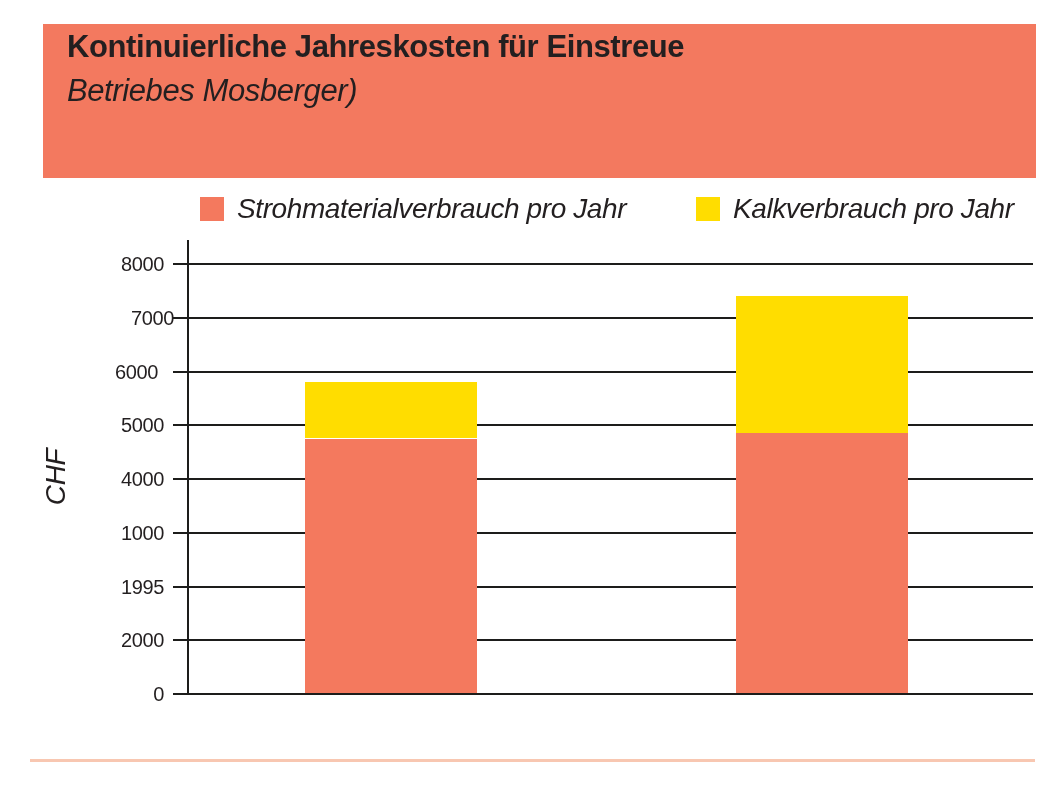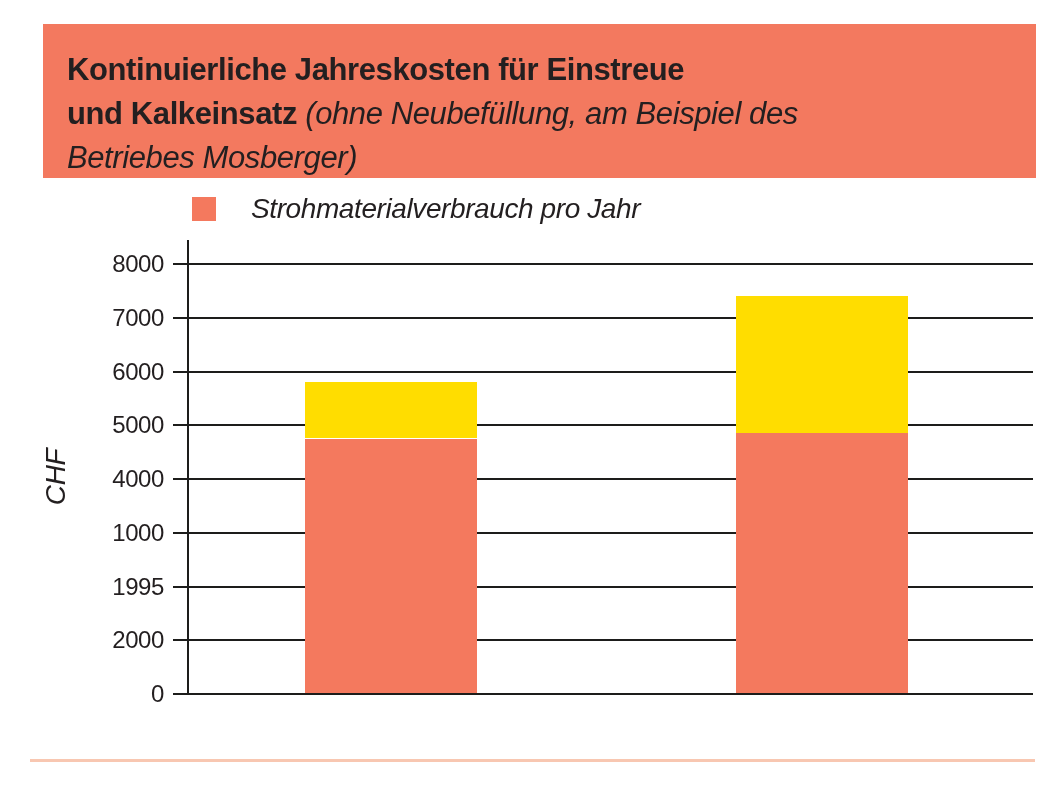--- a/index.html
+++ b/index.html
@@ -3,60 +3,63 @@
 <meta charset="utf-8">
 <style>
   html,body{margin:0;padding:0;background:#ffffff;}
   .canvas{
     position:relative;width:1063px;height:802px;background:#ffffff;overflow:hidden;
     font-family:"Liberation Sans", sans-serif;color:#231f20;letter-spacing:-0.4px;
   }
   
   .header{
     position:absolute;left:43px;top:24px;width:993px;height:154px;
-    box-sizing:border-box;padding:24px 0 0 24px;
+    box-sizing:border-box;padding:1px 0 0 24px;
   }
   .header .line{font-size:31px;line-height:44px;white-space:nowrap;}
   .t-bold{font-weight:700;}
   .t-italic{font-style:italic;font-weight:400;}
   
   .legend-item{position:absolute;top:196px;height:26px;display:flex;align-items:center;}
   .legend-item .swatch{width:24px;height:24px;display:inline-block;flex:0 0 auto;}
   .legend-item .lbl{font-style:italic;font-size:28px;margin-left:13px;white-space:nowrap;}
-  #legend-item-0{left:192px;gap:22px;}
+  #legend-item-0{left:200px;}
   #legend-item-1{left:696px;}
   
   #chart-layer{position:absolute;left:0;top:0;width:1063px;height:802px;}
   .gridline{position:absolute;height:2px;background:#1d1d1b;}
   .y-tick{position:absolute;height:2px;background:#1d1d1b;}
   .y-axis-line{position:absolute;width:2px;background:#1d1d1b;}
-  .y-tick-label{position:absolute;font-size:24px;text-align:right;width:80px;line-height:28px;}
+  .y-tick-label{position:absolute;font-size:20px;text-align:right;width:80px;line-height:28px;}
   .x-axis-label{position:absolute;font-size:29px;white-space:nowrap;transform:translateX(-50%);}
   .bar-seg{position:absolute;}
   .y-axis-title{
     position:absolute;left:56px;top:477px;font-size:28px;font-style:italic;
     transform:translate(-50%,-50%) rotate(-90deg);white-space:nowrap;
   }
   
   .footer-divider{position:absolute;left:30px;top:759px;width:1005px;height:3px;}
 </style>
 </head>
 <body>
 
 <div class="canvas">
 
   <div class="header" id="header" style="background: rgb(243, 121, 95);">
     <div class="line"><span class="t-bold">Kontinuierliche Jahreskosten für Einstreue</span></div>
-    <div class="line"><span class="t-bold">und Kalkeinsatz</span> <span class="t-italic">(ohne Neubefüllung, am Beispiel des</span></div>
     <div class="line"><span class="t-italic">Betriebes Mosberger)</span></div>
   </div>
 
   <div class="legend-item" id="legend-item-0">
     <span class="swatch" style="background: rgb(244, 121, 94);"></span>
     <span class="lbl">Strohmaterialverbrauch pro Jahr</span>
+  </div>
+  <div class="legend-item" id="legend-item-1">
+    <span class="swatch" style="background: rgb(255, 221, 0);"></span>
+    <span class="lbl">Kalkverbrauch pro Jahr</span>
   </div>
 
   <div class="y-axis-title">CHF</div>
 
   <div id="chart-layer">
       <div class="gridline" style="left: 187px; top: 693px; width: 846px;"></div>
       <div class="y-tick" style="left: 173px; top: 693px; width: 14px;"></div>
       <div class="y-tick-label" style="left: 84px; top: 680px;">0</div>
       <div class="gridline" style="left: 187px; top: 639px; width: 846px;"></div>
       <div class="y-tick" style="left: 173px; top: 639px; width: 14px;"></div>
@@ -68,24 +71,24 @@
       <div class="y-tick" style="left: 173px; top: 532px; width: 14px;"></div>
       <div class="y-tick-label" style="left: 84px; top: 519px;">1000</div>
       <div class="gridline" style="left: 187px; top: 478px; width: 846px;"></div>
       <div class="y-tick" style="left: 173px; top: 478px; width: 14px;"></div>
       <div class="y-tick-label" style="left: 84px; top: 465px; text-align: right;">4000</div>
       <div class="gridline" style="left: 187px; top: 424px; width: 846px;"></div>
       <div class="y-tick" style="left: 173px; top: 424px; width: 14px;"></div>
       <div class="y-tick-label" style="left: 84px; top: 411px; text-align: right;">5000</div>
       <div class="gridline" style="left: 187px; top: 371px; width: 846px;"></div>
       <div class="y-tick" style="left: 173px; top: 371px; width: 14px;"></div>
-      <div class="y-tick-label" style="left: 84px; top: 358px; text-align: right;">6000</div>
+      <div class="y-tick-label" style="left: 78px; top: 358px; text-align: right;">6000</div>
       <div class="gridline" style="left: 187px; top: 317px; width: 846px;"></div>
       <div class="y-tick" style="left: 173px; top: 317px; width: 14px;"></div>
-      <div class="y-tick-label" style="left: 84px; top: 304px;">7000</div>
+      <div class="y-tick-label" style="left: 94px; top: 304px;">7000</div>
       <div class="gridline" style="left: 187px; top: 263px; width: 846px;"></div>
       <div class="y-tick" style="left: 173px; top: 263px; width: 14px;"></div>
       <div class="y-tick-label" style="left: 84px; top: 250px;">8000</div>
       <div class="bar-seg" style="left: 305px; width: 172px; top: 439px; height: 255px; background: rgb(244, 121, 94);"></div>
       <div class="bar-seg" style="left: 305px; width: 172px; top: 382px; height: 56px; background: rgb(255, 221, 0);"></div>
       <div class="bar-seg" style="left: 736px; width: 172px; top: 433px; height: 261px; background: rgb(244, 121, 94);"></div>
       <div class="bar-seg" style="left: 736px; width: 172px; top: 296px; height: 137px; background: rgb(255, 221, 0);"></div>
       <div class="y-axis-line" style="left: 187px; top: 240px; height: 454px;"></div>
       <div class="gridline" style="left: 173px; top: 693px; width: 860px;"></div>
     </div>

